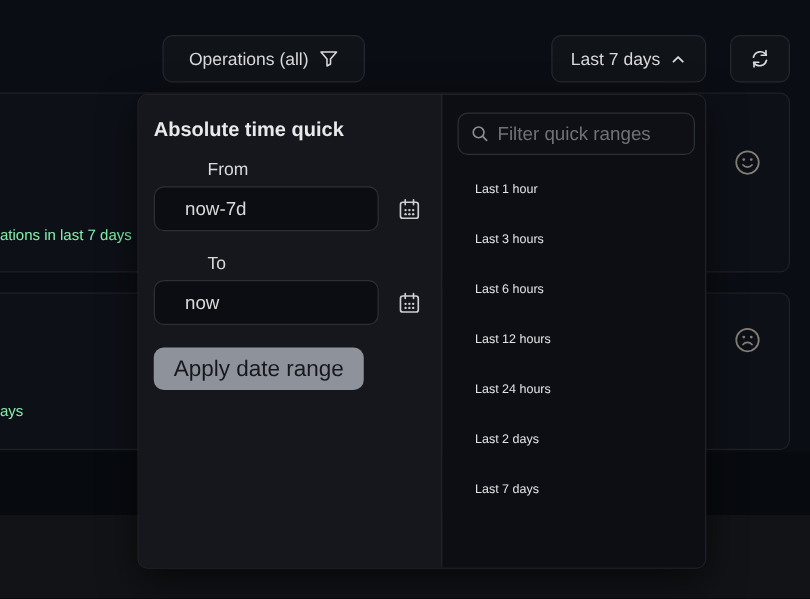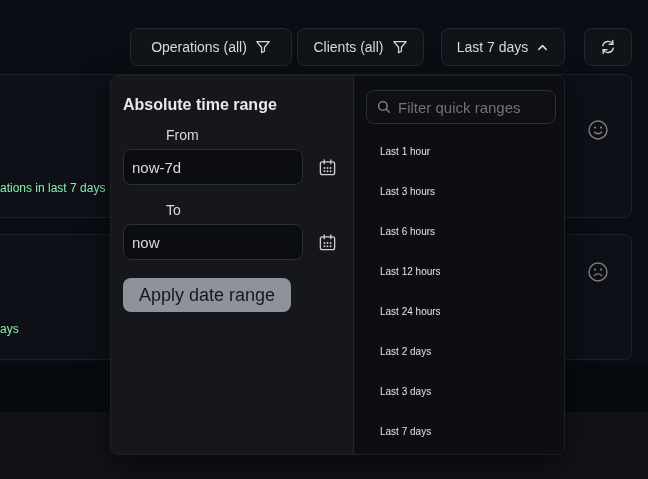--- a/index.html
+++ b/index.html
@@ -113,21 +113,21 @@
   .date-input {
     position: absolute;
     left: 12px;
     width: 180px; height: 36px;
     background: #0b0d12;
     border: 1px solid #2b2f36;
     border-radius: 8px;
     color: #d8d9da;
     font-size: 15px;
     font-family: "Liberation Sans", sans-serif;
-    padding: 0 8px;
+    padding: 0 24px;
     outline: none;
   }
   .inp-from { top: 73px; }
   .inp-to   { top: 148px; }
   .cal-btn {
     position: absolute;
     left: 206px;
     width: 20px; height: 20px;
     background: none; border: none;
     cursor: pointer;
@@ -216,47 +216,41 @@
     <path d="M7.4 14.6a4.7 4.7 0 0 1 7.2 0" fill="none" stroke="#847f75" stroke-width="1.4" stroke-linecap="round"></path>
   </svg>
 
   <div class="tb-btn operations">
     <span>Operations (all)</span>
     <svg width="16" height="16" viewBox="0 0 18 18">
       <path d="M2 3h14l-5.4 6.3v4.4l-3.2 1.8v-6.2L2 3z" fill="none" stroke="#d8d9db" stroke-width="1.4" stroke-linejoin="round"></path>
     </svg>
   </div>
 
-  <div class="tb-btn clients">
-    <span>Clients (all)</span>
-    <svg width="16" height="16" viewBox="0 0 18 18">
-      <path d="M2 3h14l-5.4 6.3v4.4l-3.2 1.8v-6.2L2 3z" fill="none" stroke="#d8d9db" stroke-width="1.4" stroke-linejoin="round"></path>
-    </svg>
-  </div>
 
   <div class="tb-btn timerange">
     <span>Last 7 days</span>
     <svg width="13" height="13" viewBox="0 0 14 14">
       <path d="M3 9l4-4 4 4" fill="none" stroke="#d8d9db" stroke-width="1.6" stroke-linecap="round" stroke-linejoin="round"></path>
     </svg>
   </div>
 
   <div class="tb-btn refresh">
     <svg width="18" height="18" viewBox="0 0 20 20">
       <path d="M15.6 6.7A6.3 6.3 0 0 0 4.2 8.6" fill="none" stroke="#d8d9db" stroke-width="1.5" stroke-linecap="round"></path>
       <path d="M15.3 2.8v4.1h-4.1" fill="none" stroke="#d8d9db" stroke-width="1.5" stroke-linecap="round" stroke-linejoin="round"></path>
       <path d="M4.4 13.3a6.3 6.3 0 0 0 11.4-1.9" fill="none" stroke="#d8d9db" stroke-width="1.5" stroke-linecap="round"></path>
       <path d="M4.7 17.2v-4.1h4.1" fill="none" stroke="#d8d9db" stroke-width="1.5" stroke-linecap="round" stroke-linejoin="round"></path>
     </svg>
   </div>
 
   <div class="panel">
 
     <div class="panel-left">
-      <div class="abs-title">Absolute time range</div>
+      <div class="abs-title">Absolute time quick</div>
 
       <div class="field-label lbl-from">From</div>
       <input class="date-input inp-from" type="text" value="now-7d" style="">
       <button class="cal-btn cal-from">
         <svg width="19" height="19" viewBox="0 0 20 20">
           <rect x="2.5" y="4" width="15" height="13.5" rx="2" fill="none" stroke="#cfd0d2" stroke-width="1.4"></rect>
           <path d="M6.5 2v4M13.5 2v4" stroke="#cfd0d2" stroke-width="1.4" stroke-linecap="round"></path>
           <circle cx="6.8" cy="10.6" r="1" fill="#cfd0d2"></circle>
             <circle cx="10" cy="10.6" r="1" fill="#cfd0d2"></circle>
             <circle cx="13.2" cy="10.6" r="1" fill="#cfd0d2"></circle>
@@ -293,19 +287,18 @@
         <input type="text" placeholder="Filter quick ranges" style="">
       </div>
 
       <div class="quick-list">
         <div class="quick-item">Last 1 hour</div>
         <div class="quick-item">Last 3 hours</div>
         <div class="quick-item">Last 6 hours</div>
         <div class="quick-item">Last 12 hours</div>
         <div class="quick-item">Last 24 hours</div>
         <div class="quick-item">Last 2 days</div>
-        <div class="quick-item">Last 3 days</div>
         <div class="quick-item">Last 7 days</div>
       </div>
     </div>
 
   </div>
 </div>
 
 </body></html>

